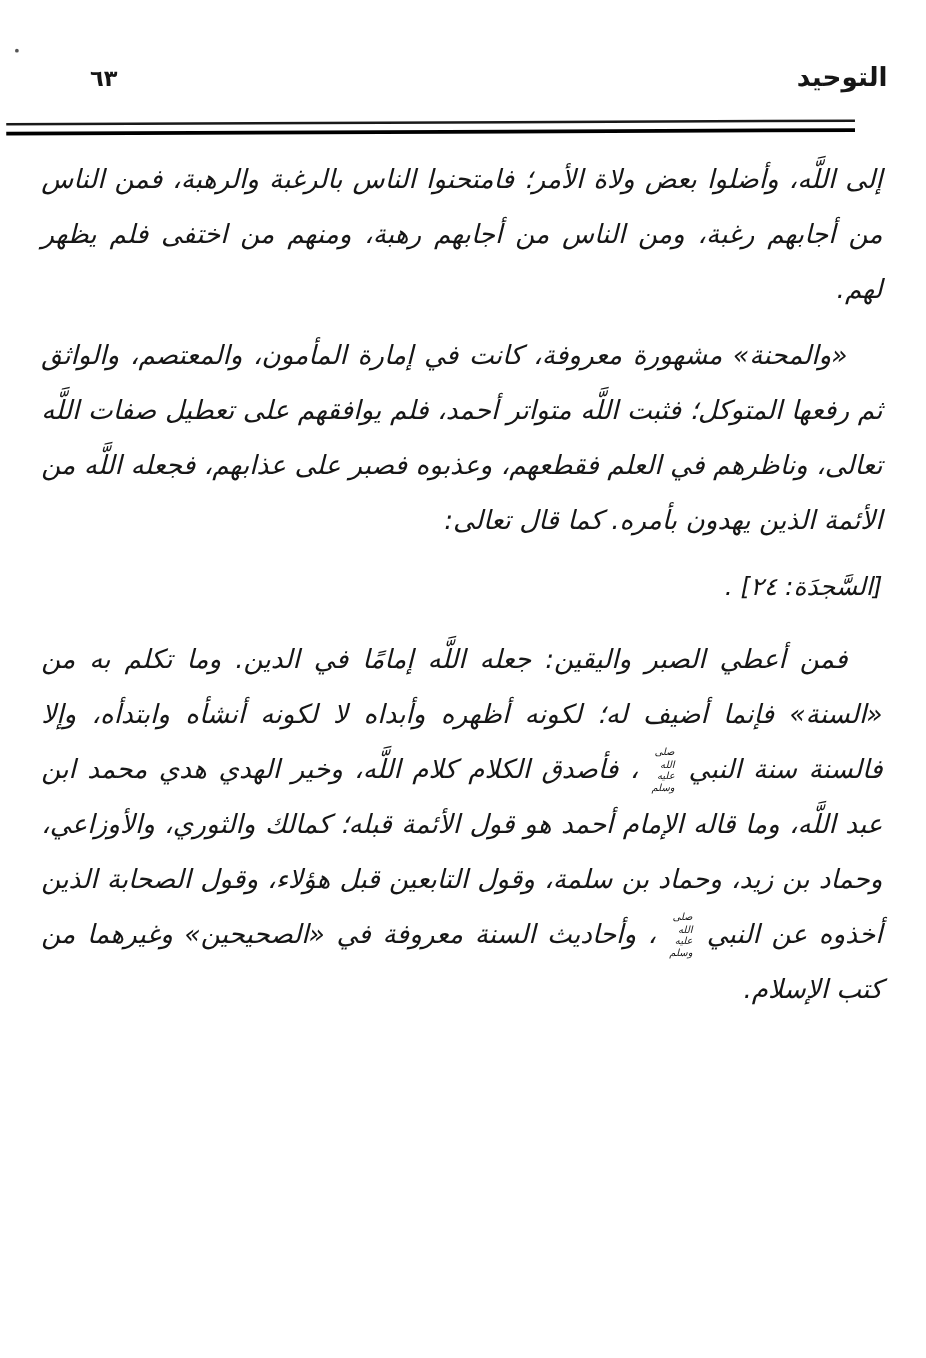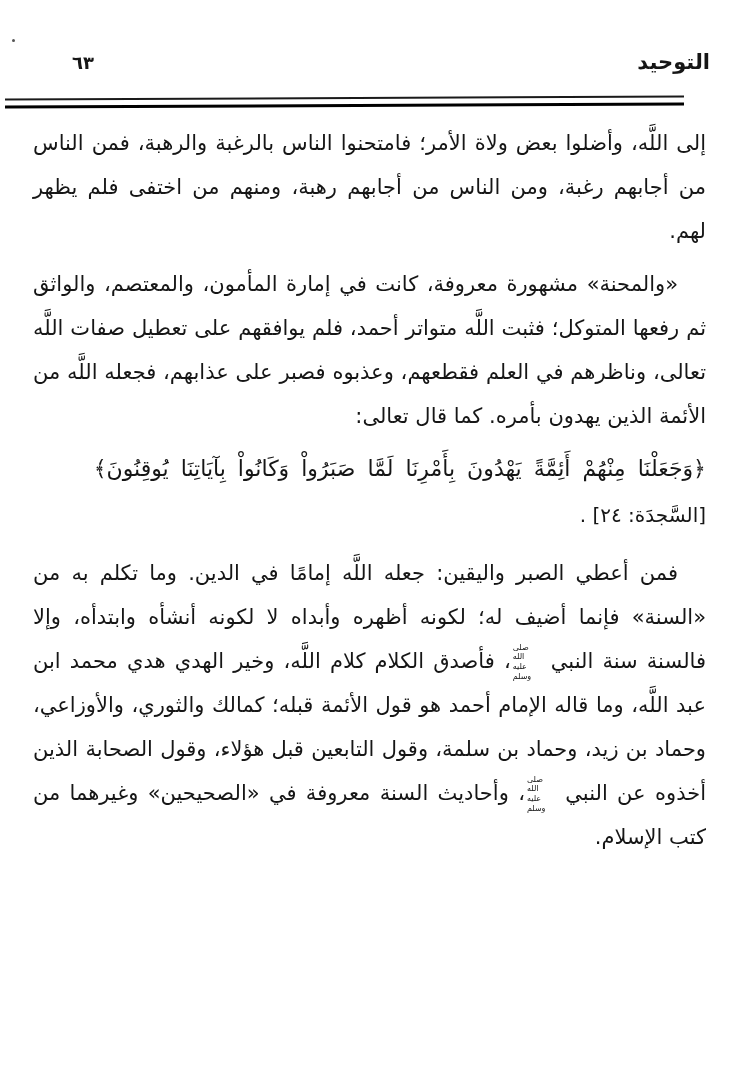--- a/index.html
+++ b/index.html
@@ -60,41 +60,42 @@
     top: 121px;
     right: 35px;
     left: 33px;
     font-size: 21px;
     line-height: 44px;
     text-align: justify;
     text-justify: inter-word;
   }
   .para {
     margin: 0 0 9px 0;
+    font-style: italic;
   }
   .para.indent {
     text-indent: 28px;
   }
   .para.verse {
     font-size: 22px;
     word-spacing: 5px;
     margin-bottom: 2px;
     text-align: right;
   }
   .para.citation {
     font-size: 20px;
     margin-bottom: 14px;
     text-align: right;
   }
   .honorific {
     display: inline-block;
     width: 27px;
     font-size: 8px;
     line-height: 1.2;
-    text-align: left;
+    text-align: right;
     vertical-align: middle;
     margin: 0 2px;
     text-indent: 0;
     word-spacing: 0;
   }
 </style>
 </head>
 <body>
 
 <div class="page">
@@ -103,17 +104,16 @@
   <div class="header">
     <span class="book-title">التوحيد</span>
     <span class="page-number">٦٣</span>
   </div>
 
   <div class="rule"></div>
 
   <div class="body-text">
       <p class="para body"><span>إلى اللَّه، وأضلوا بعض ولاة الأمر؛ فامتحنوا الناس بالرغبة والرهبة، فمن الناس من أجابهم رغبة، ومن الناس من أجابهم رهبة، ومنهم من اختفى فلم يظهر لهم.</span></p>
       <p class="para body indent"><span>«والمحنة» مشهورة معروفة، كانت في إمارة المأمون، والمعتصم، والواثق ثم رفعها المتوكل؛ فثبت اللَّه متواتر أحمد، فلم يوافقهم على تعطيل صفات اللَّه تعالى، وناظرهم في العلم فقطعهم، وعذبوه فصبر على عذابهم، فجعله اللَّه من الأئمة الذين يهدون بأمره. كما قال تعالى:</span></p>
-      <p class="para verse"><span>﴿وَجَعَلْنَا مِنْهُمْ أَئِمَّةً يَهْدُونَ بِأَمْرِنَا لَمَّا صَبَرُواْ وَكَانُواْ بِآيَاتِنَا يُوقِنُونَ﴾</span></p>
       <p class="para citation"><span>[السَّجدَة: ٢٤] .</span></p>
       <p class="para body indent"><span>فمن أعطي الصبر واليقين: جعله اللَّه إمامًا في الدين. وما تكلم به من «السنة» فإنما أضيف له؛ لكونه أظهره وأبداه لا لكونه أنشأه وابتدأه، وإلا فالسنة سنة النبي </span><span class="honorific">صلى الله عليه وسلم</span><span>، فأصدق الكلام كلام اللَّه، وخير الهدي هدي محمد ابن عبد اللَّه، وما قاله الإمام أحمد هو قول الأئمة قبله؛ كمالك والثوري، والأوزاعي، وحماد بن زيد، وحماد بن سلمة، وقول التابعين قبل هؤلاء، وقول الصحابة الذين أخذوه عن النبي </span><span class="honorific">صلى الله عليه وسلم</span><span>، وأحاديث السنة معروفة في «الصحيحين» وغيرهما من كتب الإسلام.</span></p>
     </div>
 </div>
 
 </body></html>

